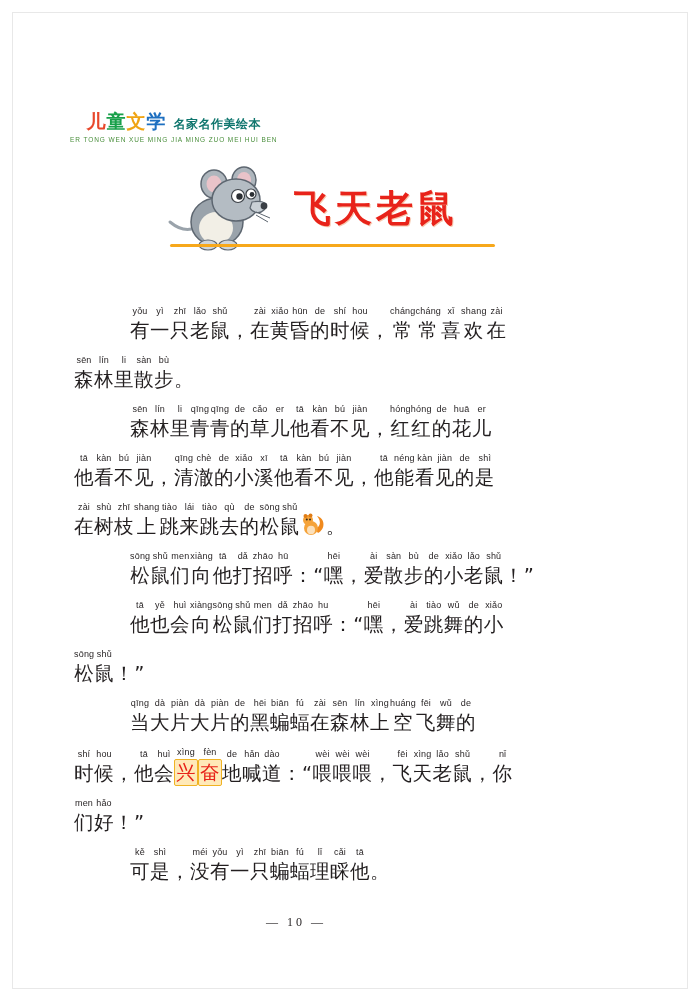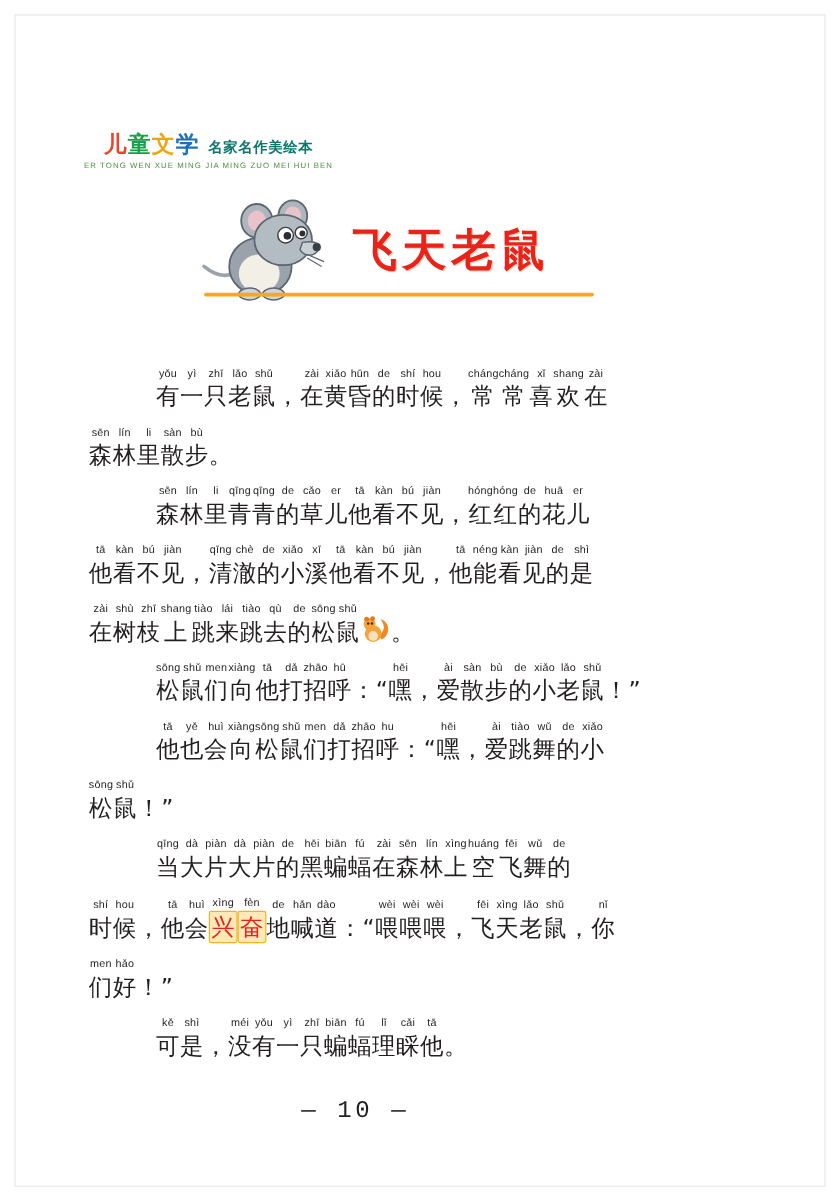--- a/index.html
+++ b/index.html
@@ -164,22 +164,22 @@
     top: -2px;
   }
 
   
   .footer {
     position: absolute;
     left: 0;
     top: 915px;
     width: 592px;
     text-align: center;
-    font-family: Liberation Mono, monospace;
-    font-size: 20px;
+    font-family: Liberation Serif, serif;
+    font-size: 12px;
     color: #231f20;
     letter-spacing: 3px;
   }
 </style>
 </head>
 <body>
 
 <div class="page">
   <div class="page-frame"></div>
 

